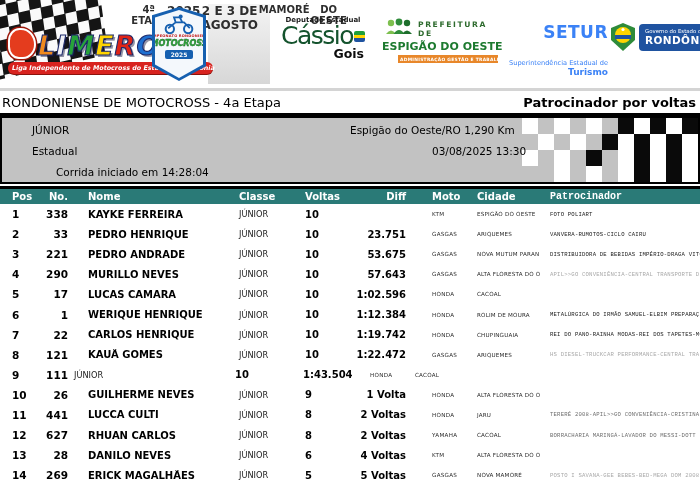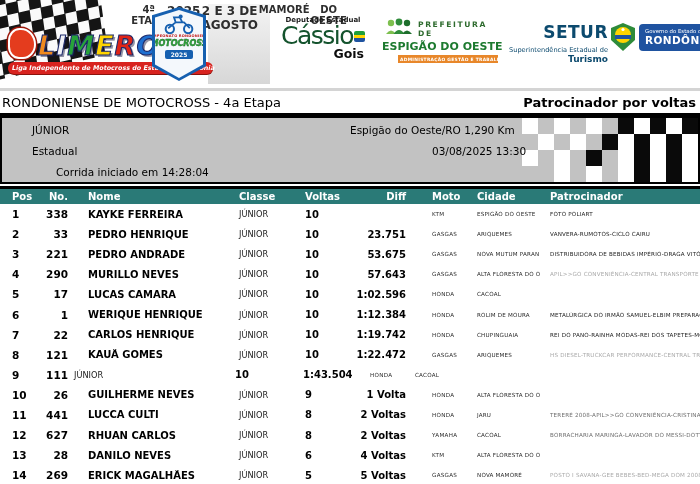--- a/index.html
+++ b/index.html
@@ -39,23 +39,23 @@
   .cassio-name{font-size:25px;font-weight:400;letter-spacing:-1.5px;color:#14532d;line-height:.95;white-space:nowrap;}
   .cassio-flag{display:inline-block;width:11px;height:11px;margin-left:1px;border-radius:2px;
     background:linear-gradient(180deg,#1f9e3a 0% 34%,#ffd400 34% 67%,#1f53a0 67% 100%);vertical-align:2px;}
   .cassio-last{font-size:12.5px;font-weight:bold;color:#0d0d0d;text-align:right;padding-right:10px;margin-top:-2px;}
   .pref{position:absolute;left:382px;top:20px;width:116px;z-index:2;}
   .pref-people{position:absolute;left:2px;top:-2px;width:30px;height:18px;}
   .pref-l1{font-size:7.6px;font-weight:bold;color:#2e6b2e;letter-spacing:1.6px;margin-left:36px;}
   .pref-l2{font-size:11px;font-weight:900;color:#1d7a2f;margin-top:2px;white-space:nowrap;}
   .pref-bar{margin-top:2px;margin-left:16px;background:#e8872a;color:#fff;font-size:4.4px;font-weight:bold;
     text-align:center;padding:1.5px 2px;letter-spacing:.3px;white-space:nowrap;}
-  .setur{position:absolute;left:508px;top:24px;width:100px;text-align:right;color:#0c4a6e;z-index:2;}
+  .setur{position:absolute;left:508px;top:24px;width:100px;text-align:right;color:#3b82f6;z-index:2;}
   .setur-name{font-size:17px;font-weight:900;letter-spacing:.5px;line-height:1;}
-  .setur-sub1{font-size:6.6px;margin-top:5px;}
+  .setur-sub1{font-size:6.6px;margin-top:18px;}
   .setur-sub2{font-size:9px;font-weight:bold;}
   .governo{position:absolute;left:610px;top:22px;display:flex;gap:3px;align-items:center;z-index:2;}
   .arms{width:26px;height:30px;}
   .gov-box{background:#1f53a0;color:#fff;border-radius:4px;padding:4px 6px 5px;text-align:left;}
   .gov-l1{font-size:5.4px;white-space:nowrap;}
   .gov-l2{font-size:10.5px;font-weight:900;letter-spacing:.4px;}
   
   .title-bar{display:flex;justify-content:space-between;align-items:flex-end;
     padding:4px 4px 3px 2px;border-bottom:3px solid #000;background:#fff;}
   .title-left{font-size:13px;color:#000;}
@@ -80,21 +80,21 @@
     font-weight:bold;font-size:10px;height:15px;align-items:center;border-top:3px solid #000;margin-top:2px;}
   .trow{display:grid;grid-template-columns:var(--cols);height:20.1px;align-items:center;background:#fff;}
   .c-pos{padding-left:12px;font-weight:bold;font-size:10.5px;}
   .c-no{text-align:right;font-weight:bold;font-size:10.5px;}
   .c-nome{padding-left:20px;font-weight:bold;font-size:10px;white-space:nowrap;overflow:hidden;}
   .c-classe{padding-left:6px;font-size:8.2px;color:#1a1a1a;}
   .c-voltas{padding-left:2px;font-weight:bold;font-size:10px;}
   .c-diff{text-align:right;padding-right:4px;font-weight:bold;font-size:10px;white-space:nowrap;}
   .c-moto{padding-left:22px;font-size:5.6px;letter-spacing:.3px;color:#2a2a2a;white-space:nowrap;}
   .c-cidade{padding-left:5px;font-size:5.6px;letter-spacing:.2px;color:#2a2a2a;white-space:nowrap;overflow:hidden;}
-  .c-patro{padding-left:3px;font-size:5.6px;letter-spacing:.2px;color:#222;white-space:nowrap;overflow:hidden;}
+  .c-patro{padding-left:3px;font-size:5.6px;letter-spacing:.2px;color:#222;white-space:nowrap;overflow:hidden;font-family:Liberation Mono, monospace;}
   .thead .c-pos,.thead .c-no,.thead .c-nome,.thead .c-classe,.thead .c-voltas,
   .thead .c-diff,.thead .c-moto,.thead .c-cidade,.thead .c-patro{
     font-size:10px;font-weight:bold;letter-spacing:0;color:#fff;padding-top:0;}
   .thead .c-classe{font-size:10px;}
   .thead .c-moto,.thead .c-cidade,.thead .c-patro{font-size:10px;letter-spacing:0;}
   .tone-mid{color:#6e6e6e;}
   .tone-light{color:#a9a9a9;}
 </style>
 </head>
 <body>

